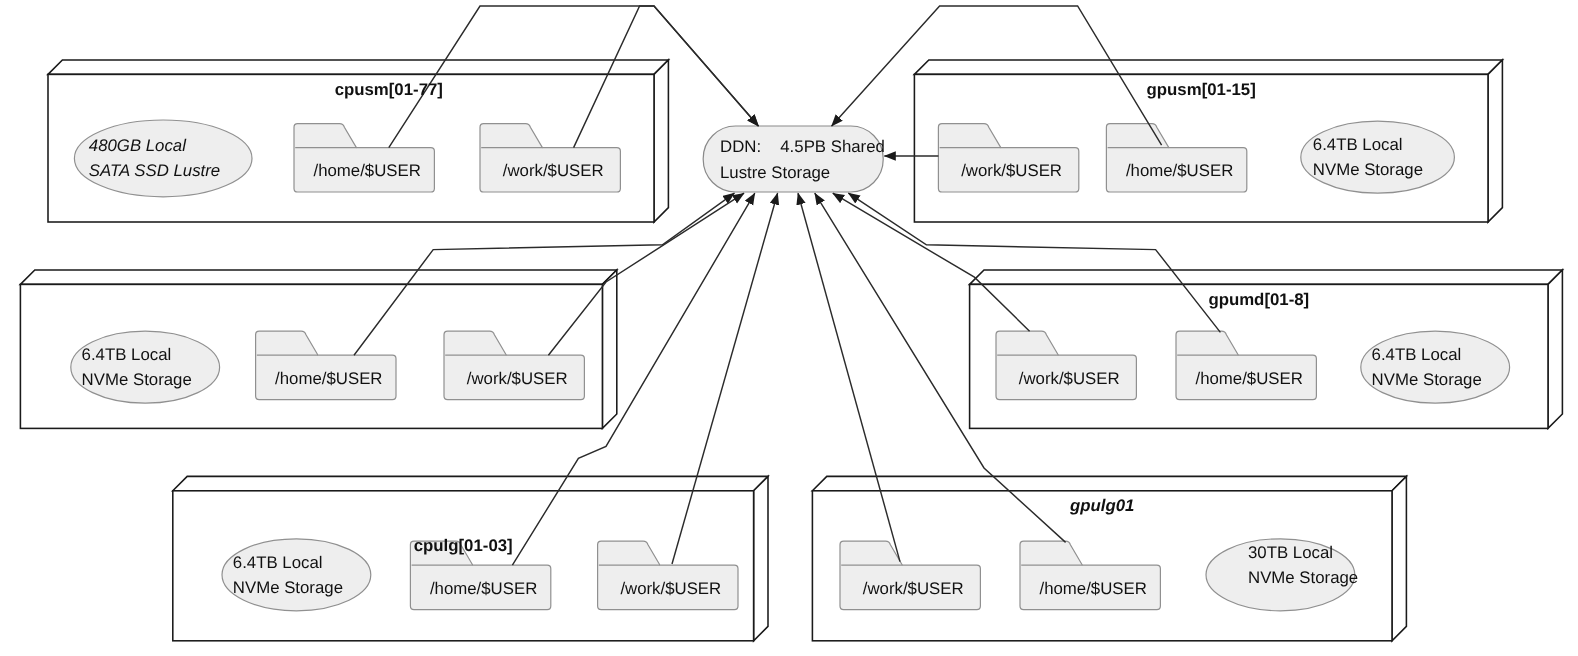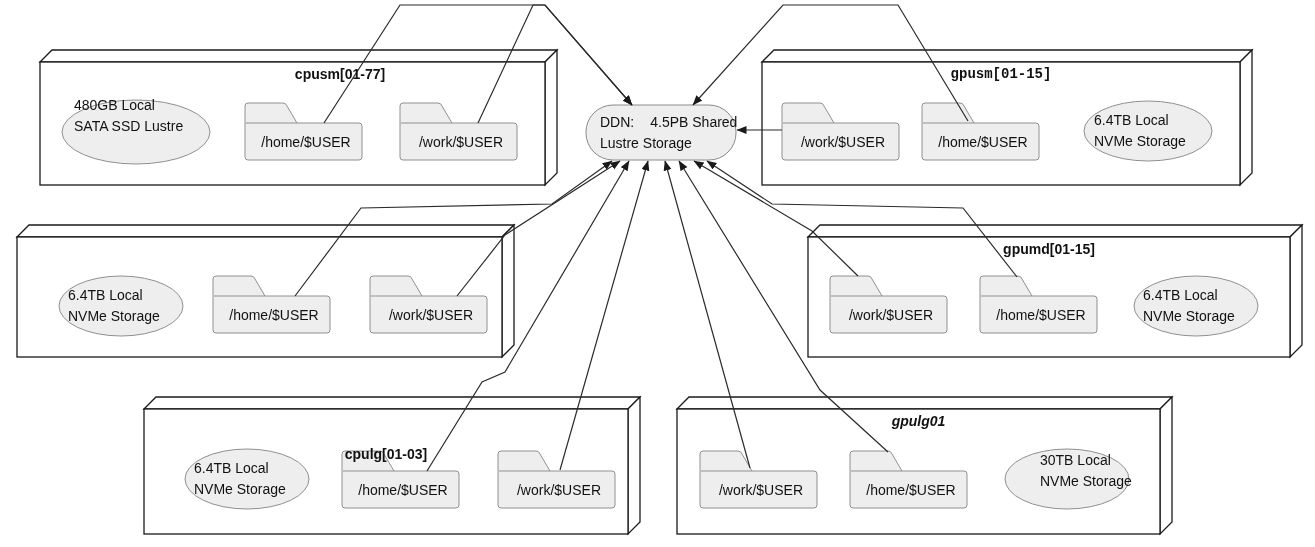--- a/index.html
+++ b/index.html
@@ -104,27 +104,27 @@
     <polyline class="edge" marker-end="url(#arrow)" points="295,296 361,208 552,204 612,161"></polyline>
     <polyline class="edge" marker-end="url(#arrow)" points="457,296 505,235 620,161"></polyline>
     <polyline class="edge" marker-end="url(#arrow)" points="427,471 482,382 505,372 629,161"></polyline>
     <polyline class="edge" marker-end="url(#arrow)" points="560,470 648,161"></polyline>
     <polyline class="edge" marker-end="url(#arrow)" points="750,468 665,161"></polyline>
     <polyline class="edge" marker-end="url(#arrow)" points="888,452 820,390 679,161"></polyline>
     <polyline class="edge" marker-end="url(#arrow)" points="858,276 812,231 694,161"></polyline>
     <polyline class="edge" marker-end="url(#arrow)" points="1017,277 963,208 772,204 707,161"></polyline>
   </svg>
 
-  <div class="node-title" style="left:56px;top:66px;width:568px;">cpusm[01-77]</div>
-  <div class="node-title" style="left:762px;top:66px;width:478px;font-family:Liberation Mono, monospace;">gpusm[01-15]</div>
-  <div class="node-title" style="left:808px;top:241px;width:482px;">gpumd[01-15]</div>
+  <div class="node-title" style="left:40px;top:66px;width:568px;">cpusm[01-77]</div>
+  <div class="node-title" style="left:762px;top:66px;width:478px;">gpusm[01-15]</div>
+  <div class="node-title" style="left:808px;top:241px;width:482px;">gpumd[01-8]</div>
   <div class="node-title" style="left:144px;top:413px;width:484px;margin-top:33px;">cpulg[01-03]</div>
   <div class="node-title" style="left:677px;top:413px;width:483px;font-style:italic;">gpulg01</div>
 
-  <div class="storage-label" style="left:74px;top:95px;">
+  <div class="storage-label" style="left:74px;top:111px;font-style:italic;">
     <div>480GB Local</div>
     <div>SATA SSD Lustre</div>
   </div>
   <div class="storage-label" style="left:1094px;top:110px;">
     <div>6.4TB Local</div>
     <div>NVMe Storage</div>
   </div>
   <div class="storage-label" style="left:68px;top:285px;">
     <div>6.4TB Local</div>
     <div>NVMe Storage</div>

